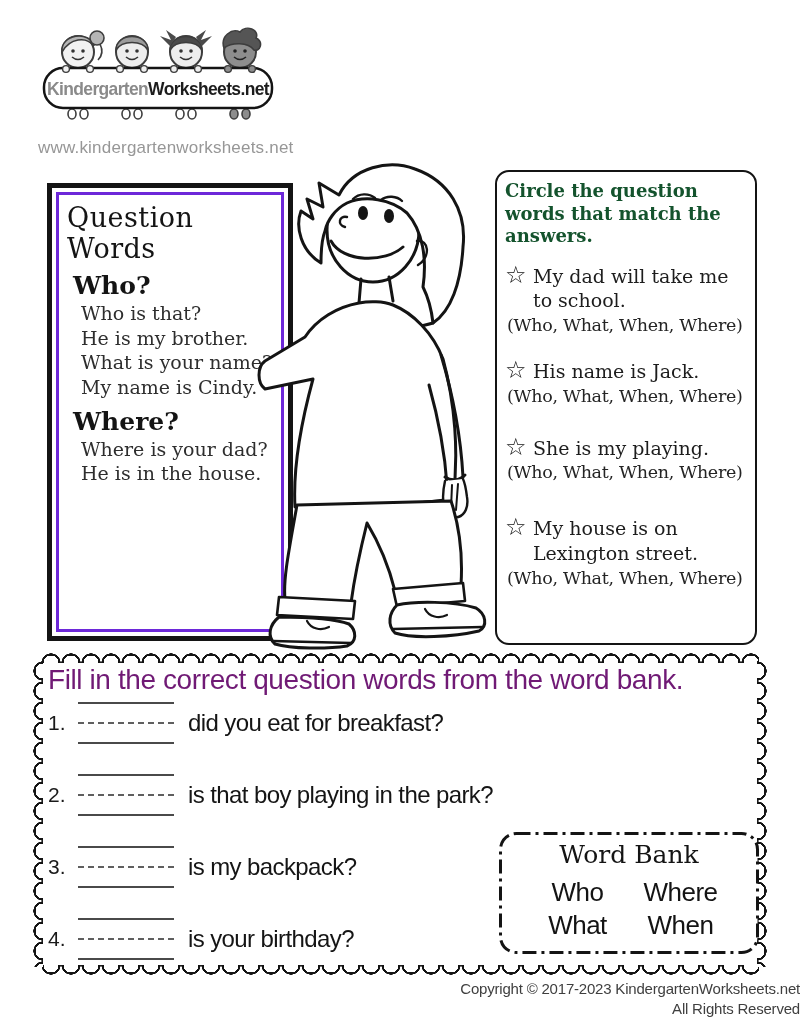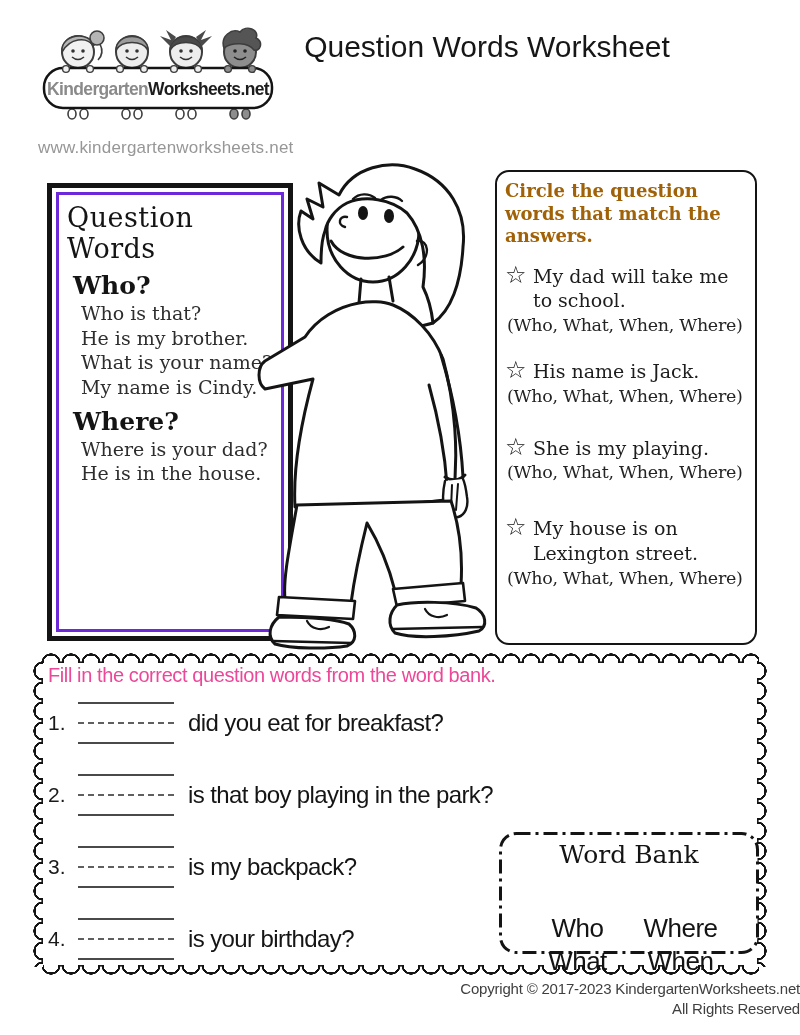--- a/index.html
+++ b/index.html
@@ -32,21 +32,21 @@
   .qw-word{font-size:25px;font-weight:bold;margin:7px 0 1px 8px;}
   .qw-line{font-size:19px;color:#2e2e2e;margin-left:16px;line-height:1.3;}
 
   
   .boy-svg{position:absolute;left:255px;top:155px;width:260px;height:500px;z-index:2;}
 
   
   .circle-box{position:absolute;left:495px;top:170px;width:262px;height:475px;
     border:2px solid #141414;border-radius:14px;box-sizing:border-box;
     padding:8px 8px 8px 8px;background:#fff;z-index:1;}
-  .cb-header{font-size:18px;font-weight:bold;line-height:1.25;color:#a16207;}
+  .cb-header{font-size:18px;font-weight:bold;line-height:1.25;color:#14532d;}
   .cb-item{position:relative;padding-left:28px;margin-top:16px;}
   .cb-item .star{position:absolute;left:0;top:-3px;font-size:24px;
     font-family:"DejaVu Sans",sans-serif;color:#141414;}
   .cb-text{font-size:19px;line-height:1.3;color:#1d1d1d;}
   .cb-options{font-size:17.5px;color:#242424;margin:2px 0 0 -26px;letter-spacing:-.3px;}
   .cb-item.gap1{margin-top:24px;}
   .cb-item.gap2{margin-top:30px;}
   .cb-item.gap3{margin-top:34px;}
 
   
@@ -58,39 +58,39 @@
     background-size:20px 13px;}
   .sc-bottom{bottom:0;left:11px;right:11px;height:13px;
     background-image:radial-gradient(circle 10px at 10px 0px,#fff 7.4px,#141414 7.5px,#141414 9.5px,rgba(0,0,0,0) 9.8px);
     background-size:20px 13px;}
   .sc-left{left:0;top:11px;bottom:11px;width:13px;background-repeat:repeat-y;
     background-image:radial-gradient(circle 10px at 13px 10px,#fff 7.4px,#141414 7.5px,#141414 9.5px,rgba(0,0,0,0) 9.8px);
     background-size:13px 20px;}
   .sc-right{right:0;top:11px;bottom:11px;width:13px;background-repeat:repeat-y;
     background-image:radial-gradient(circle 10px at 0px 10px,#fff 7.4px,#141414 7.5px,#141414 9.5px,rgba(0,0,0,0) 9.8px);
     background-size:13px 20px;}
-  .fill-instruction{position:absolute;left:18px;top:14px;font-size:20px;
-    letter-spacing:-.4px;color:#ec4899;white-space:nowrap;}
+  .fill-instruction{position:absolute;left:18px;top:14px;font-size:28px;
+    letter-spacing:-.4px;color:#701a75;white-space:nowrap;}
   .fill-rows{position:absolute;left:18px;top:37px;right:16px;}
   .fill-row{display:flex;align-items:center;height:72px;}
   .q-num{width:30px;font-size:21px;color:#1a1a1a;}
   .blank{width:96px;height:42px;border-top:2px solid #4a4a4a;border-bottom:2px solid #4a4a4a;
     position:relative;box-sizing:border-box;}
   .blank::after{content:"";position:absolute;left:0;right:0;top:18px;
     border-top:2px dashed #5f5f5f;}
   .q-text{font-size:24px;letter-spacing:-.6px;margin-left:14px;color:#151515;white-space:nowrap;}
 
   
   .word-bank{position:absolute;left:468px;top:181px;width:262px;height:124px;}
   .wb-border{position:absolute;left:0;top:0;width:262px;height:124px;}
   .wb-title{position:absolute;left:0;top:9px;width:262px;text-align:center;
     font-size:25px;color:#141414;}
   .wb-words{position:absolute;left:28px;right:28px;top:46px;display:grid;
     grid-template-columns:1fr 1fr;row-gap:2px;justify-items:center;
-    font-size:26px;letter-spacing:-.5px;color:#141414;margin-top:36px;}
+    font-size:26px;letter-spacing:-.5px;color:#141414;}
 
   
   .footer{position:absolute;left:0;top:979px;width:800px;text-align:right;
     font-size:15px;color:#3f3f3f;line-height:1.35;letter-spacing:-.2px;}
 </style>
 </head>
 <body>
 
 <div id="page">
 
@@ -155,21 +155,20 @@
       <circle cx="188" cy="47" r="3.4" fill="#8d8d8d"></circle>
         <circle cx="212" cy="47" r="3.4" fill="#8d8d8d"></circle>
     </g>
   </svg>
   <div class="logo-sign-text">
     <span class="brand-gray">Kindergarten</span>
       <span class="brand-black">Worksheets.net</span>
   </div>
   <div class="site-url">www.kindergartenworksheets.net</div>
 
-  <div class="page-title">Question Words Worksheet</div>
 
   <div class="qw-box">
     <div class="qw-inner">
       <div class="qw-title serif">Question Words</div>
 
       <div>
         <div class="qw-word serif">Who?</div>
         <div class="qw-line serif">Who is that?</div>
         <div class="qw-line serif">He is my brother.</div>
       </div>

